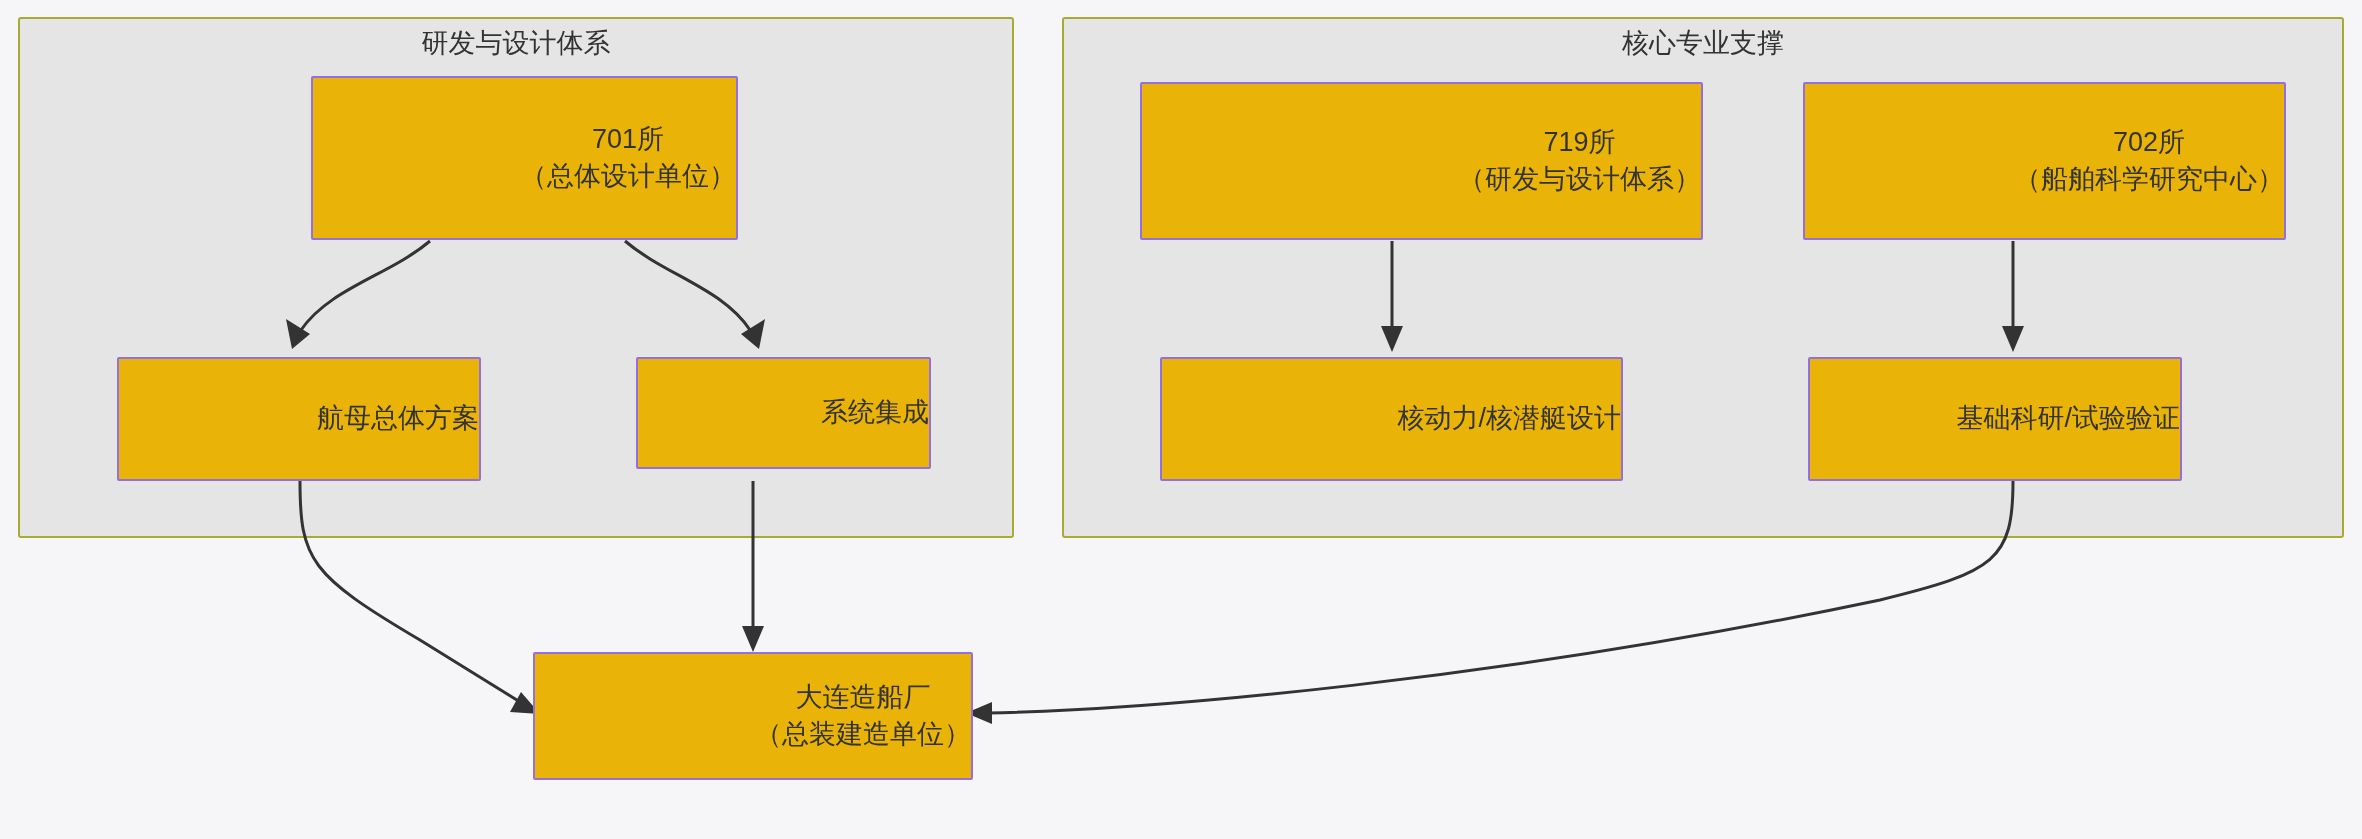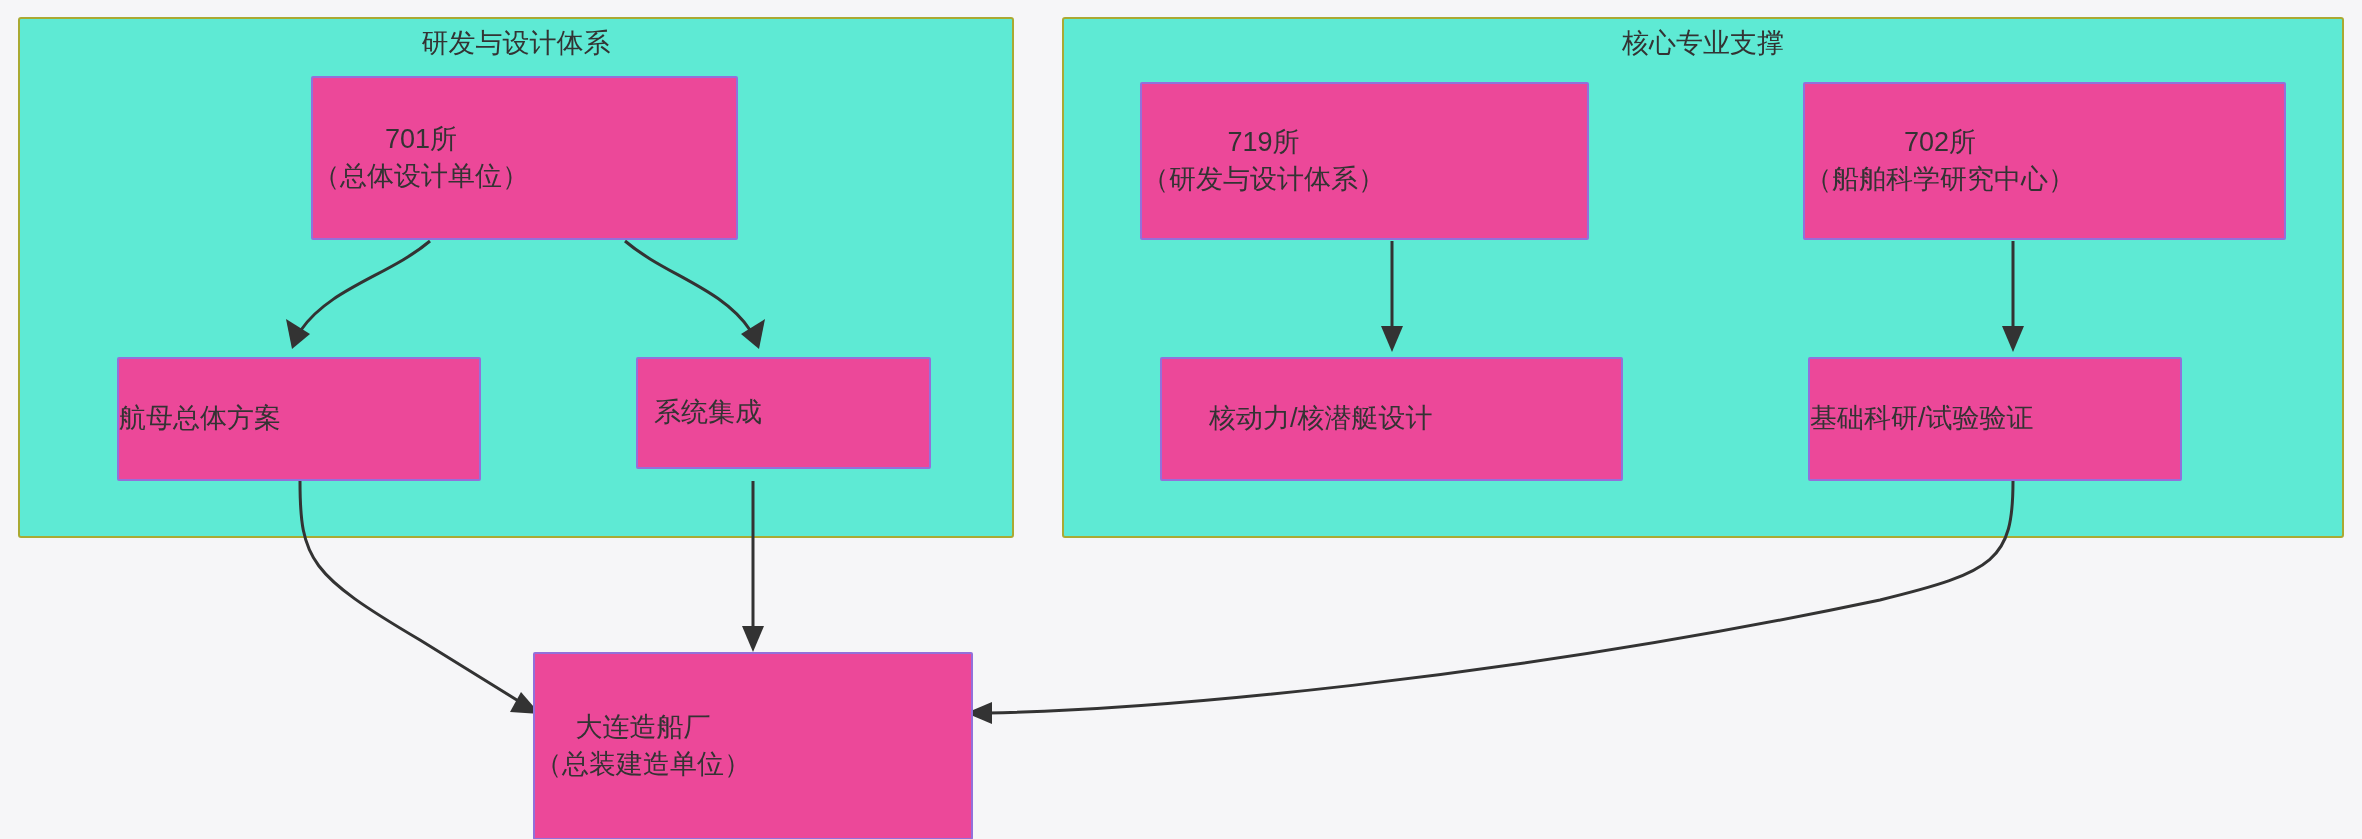--- a/index.html
+++ b/index.html
@@ -17,46 +17,46 @@
   }
   #diagram-root {
     position: absolute;
     inset: 0;
     width: 2362px;
     height: 839px;
   }
   
   .cluster {
     position: absolute;
-    background: #5eead4;
+    background: #e5e5e5;
     border: 2px solid #aaaa33;
     border-radius: 3px;
     box-sizing: border-box;
   }
   .cluster-title {
     position: absolute;
     top: 8px;
     left: 0;
     width: 100%;
     text-align: center;
     font-size: 27px;
     color: #333333;
     line-height: 1.2;
     white-space: nowrap;
   }
   
   .node {
     position: absolute;
-    background: #ec4899;
+    background: #eab308;
     border: 2px solid #9370db;
     border-radius: 2px;
     box-sizing: border-box;
     display: flex;
     align-items: center;
-    justify-content: flex-start;
+    justify-content: flex-end;
     text-align: center;
     color: #333333;
     font-size: 27px;
     line-height: 1.38;
   }
   .node .label-line { display: block; white-space: nowrap; }
   
   #edge-layer {
     position: absolute;
     left: 0; top: 0;
@@ -134,21 +134,21 @@
       <span class="label-line">航母总体方案</span>
     </div>
   </div>
 
   <div class="node" style="left:636px; top:357px; width:295px; height:112px;padding-left:16px;">
     <div>
       <span class="label-line">系统集成</span>
     </div>
   </div>
 
-  <div class="node" style="left:1140px; top:82px; width:449px; height:158px;">
+  <div class="node" style="left:1140px; top:82px; width:563px; height:158px;">
     <div>
       <span class="label-line">719所</span>
       <span class="label-line">（研发与设计体系）</span>
     </div>
   </div>
 
   <div class="node" style="left:1779px; top:82px; width:483px; height:158px;margin-left:24px;">
     <div>
       <span class="label-line">702所</span>
       <span class="label-line">（船舶科学研究中心）</span>
@@ -160,20 +160,20 @@
       <span class="label-line">核动力/核潜艇设计</span>
     </div>
   </div>
 
   <div class="node" style="left:1782px; top:357px; width:374px; height:124px;margin-left:26px;">
     <div>
       <span class="label-line">基础科研/试验验证</span>
     </div>
   </div>
 
-  <div class="node" style="left:533px; top:652px; width:440px; height:188px;">
+  <div class="node" style="left:533px; top:652px; width:440px; height:128px;">
     <div>
       <span class="label-line">大连造船厂</span>
       <span class="label-line">（总装建造单位）</span>
     </div>
   </div>
 
 </div>
 
 </body></html>

